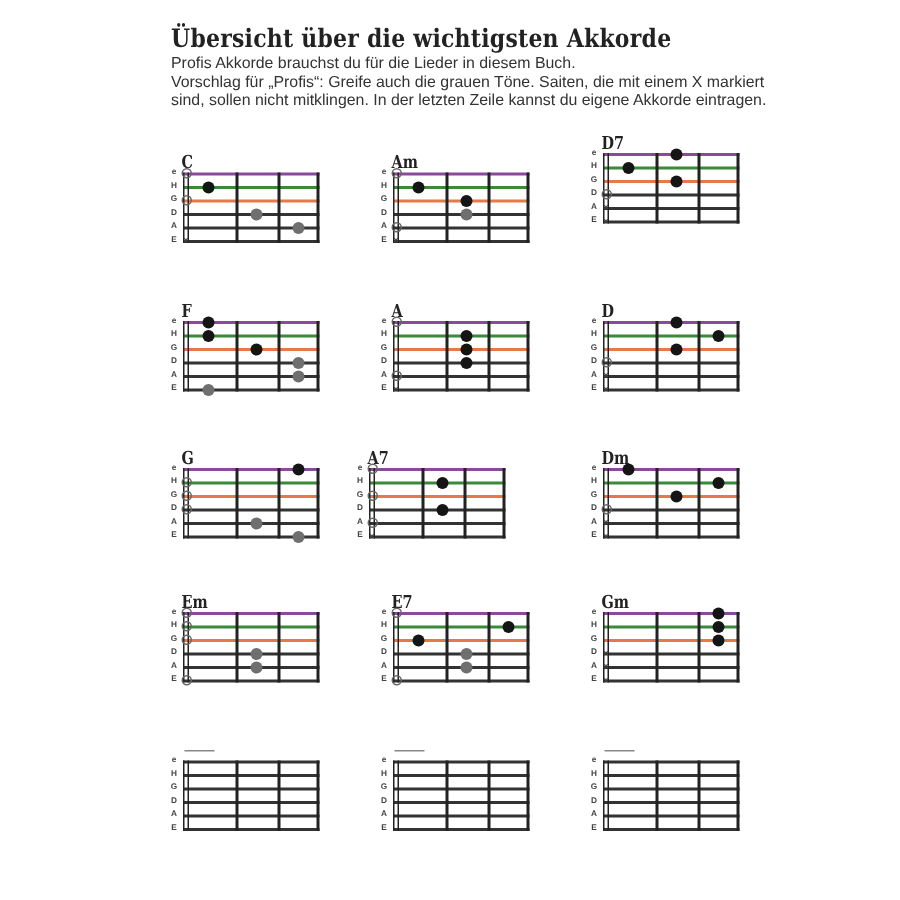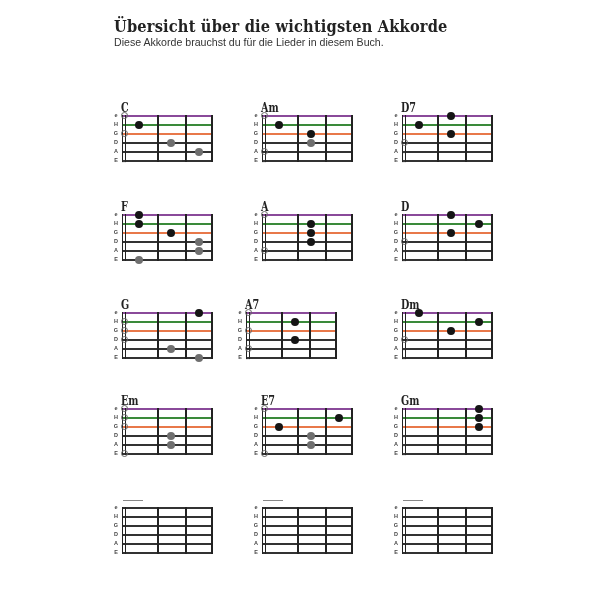--- a/index.html
+++ b/index.html
@@ -20,21 +20,23 @@
   .dot.black { background: #151515; }
   .dot.grey { background: #6f6f6f; }
   .open { position: absolute; width: 7px; height: 7px; border-radius: 50%; border: 1.2px solid #666; box-sizing: border-box; background: transparent; }
   .mute { position: absolute; font-size: 6px; line-height: 6px; color: #444; width: 6px; text-align: center; font-weight: bold; }
 </style>
 </head>
 <body>
 
 <div class="header">
   <div class="title">Übersicht über die wichtigsten Akkorde</div>
-  <div class="desc">Diese Akkorde brauchst du für die Lieder in diesem Buch.</div>
+  <div class="desc">Profis Akkorde brauchst du für die Lieder in diesem Buch.</div>
+  <div class="desc">Vorschlag für „Profis“: Greife auch die grauen Töne. Saiten, die mit einem X markiert</div>
+  <div class="desc">sind, sollen nicht mitklingen. In der letzten Zeile kannst du eigene Akkorde eintragen.</div>
 </div>
 
 <div id="chord-grid">
     <div class="chord" style="left: 112px; top: 101px;">
       <div class="chord-name">C</div>
       <div class="labels">
         <div class="lbl" style="top: 0px;">e</div>
         <div class="lbl" style="top: 9px;">H</div>
         <div class="lbl" style="top: 18px;">G</div>
         <div class="lbl" style="top: 27px;">D</div>
@@ -82,21 +84,21 @@
         <div class="fret" style="left: 63px;"></div>
         <div class="fret" style="left: 89px;"></div>
         <div class="dot black" style="left: 13px; top: 5.5px;"></div>
         <div class="dot black" style="left: 45px; top: 14.5px;"></div>
         <div class="dot grey" style="left: 45px; top: 23.5px;"></div>
         <div class="open" style="left: -1.5px; top: -3px;"></div>
         <div class="open" style="left: -1.5px; top: 33px;"></div>
         <div class="mute" style="left: -1px; top: 42.5px;">×</div>
       </div>
     </div>
-    <div class="chord" style="left: 392px; top: 101px;">
+    <div class="chord" style="left: 392px; top: 88px;">
       <div class="chord-name">D7</div>
       <div class="labels">
         <div class="lbl" style="top: 0px;">e</div>
         <div class="lbl" style="top: 9px;">H</div>
         <div class="lbl" style="top: 18px;">G</div>
         <div class="lbl" style="top: 27px;">D</div>
         <div class="lbl" style="top: 36px;">A</div>
         <div class="lbl" style="top: 45px;">E</div>
       </div>
       <div class="board">

